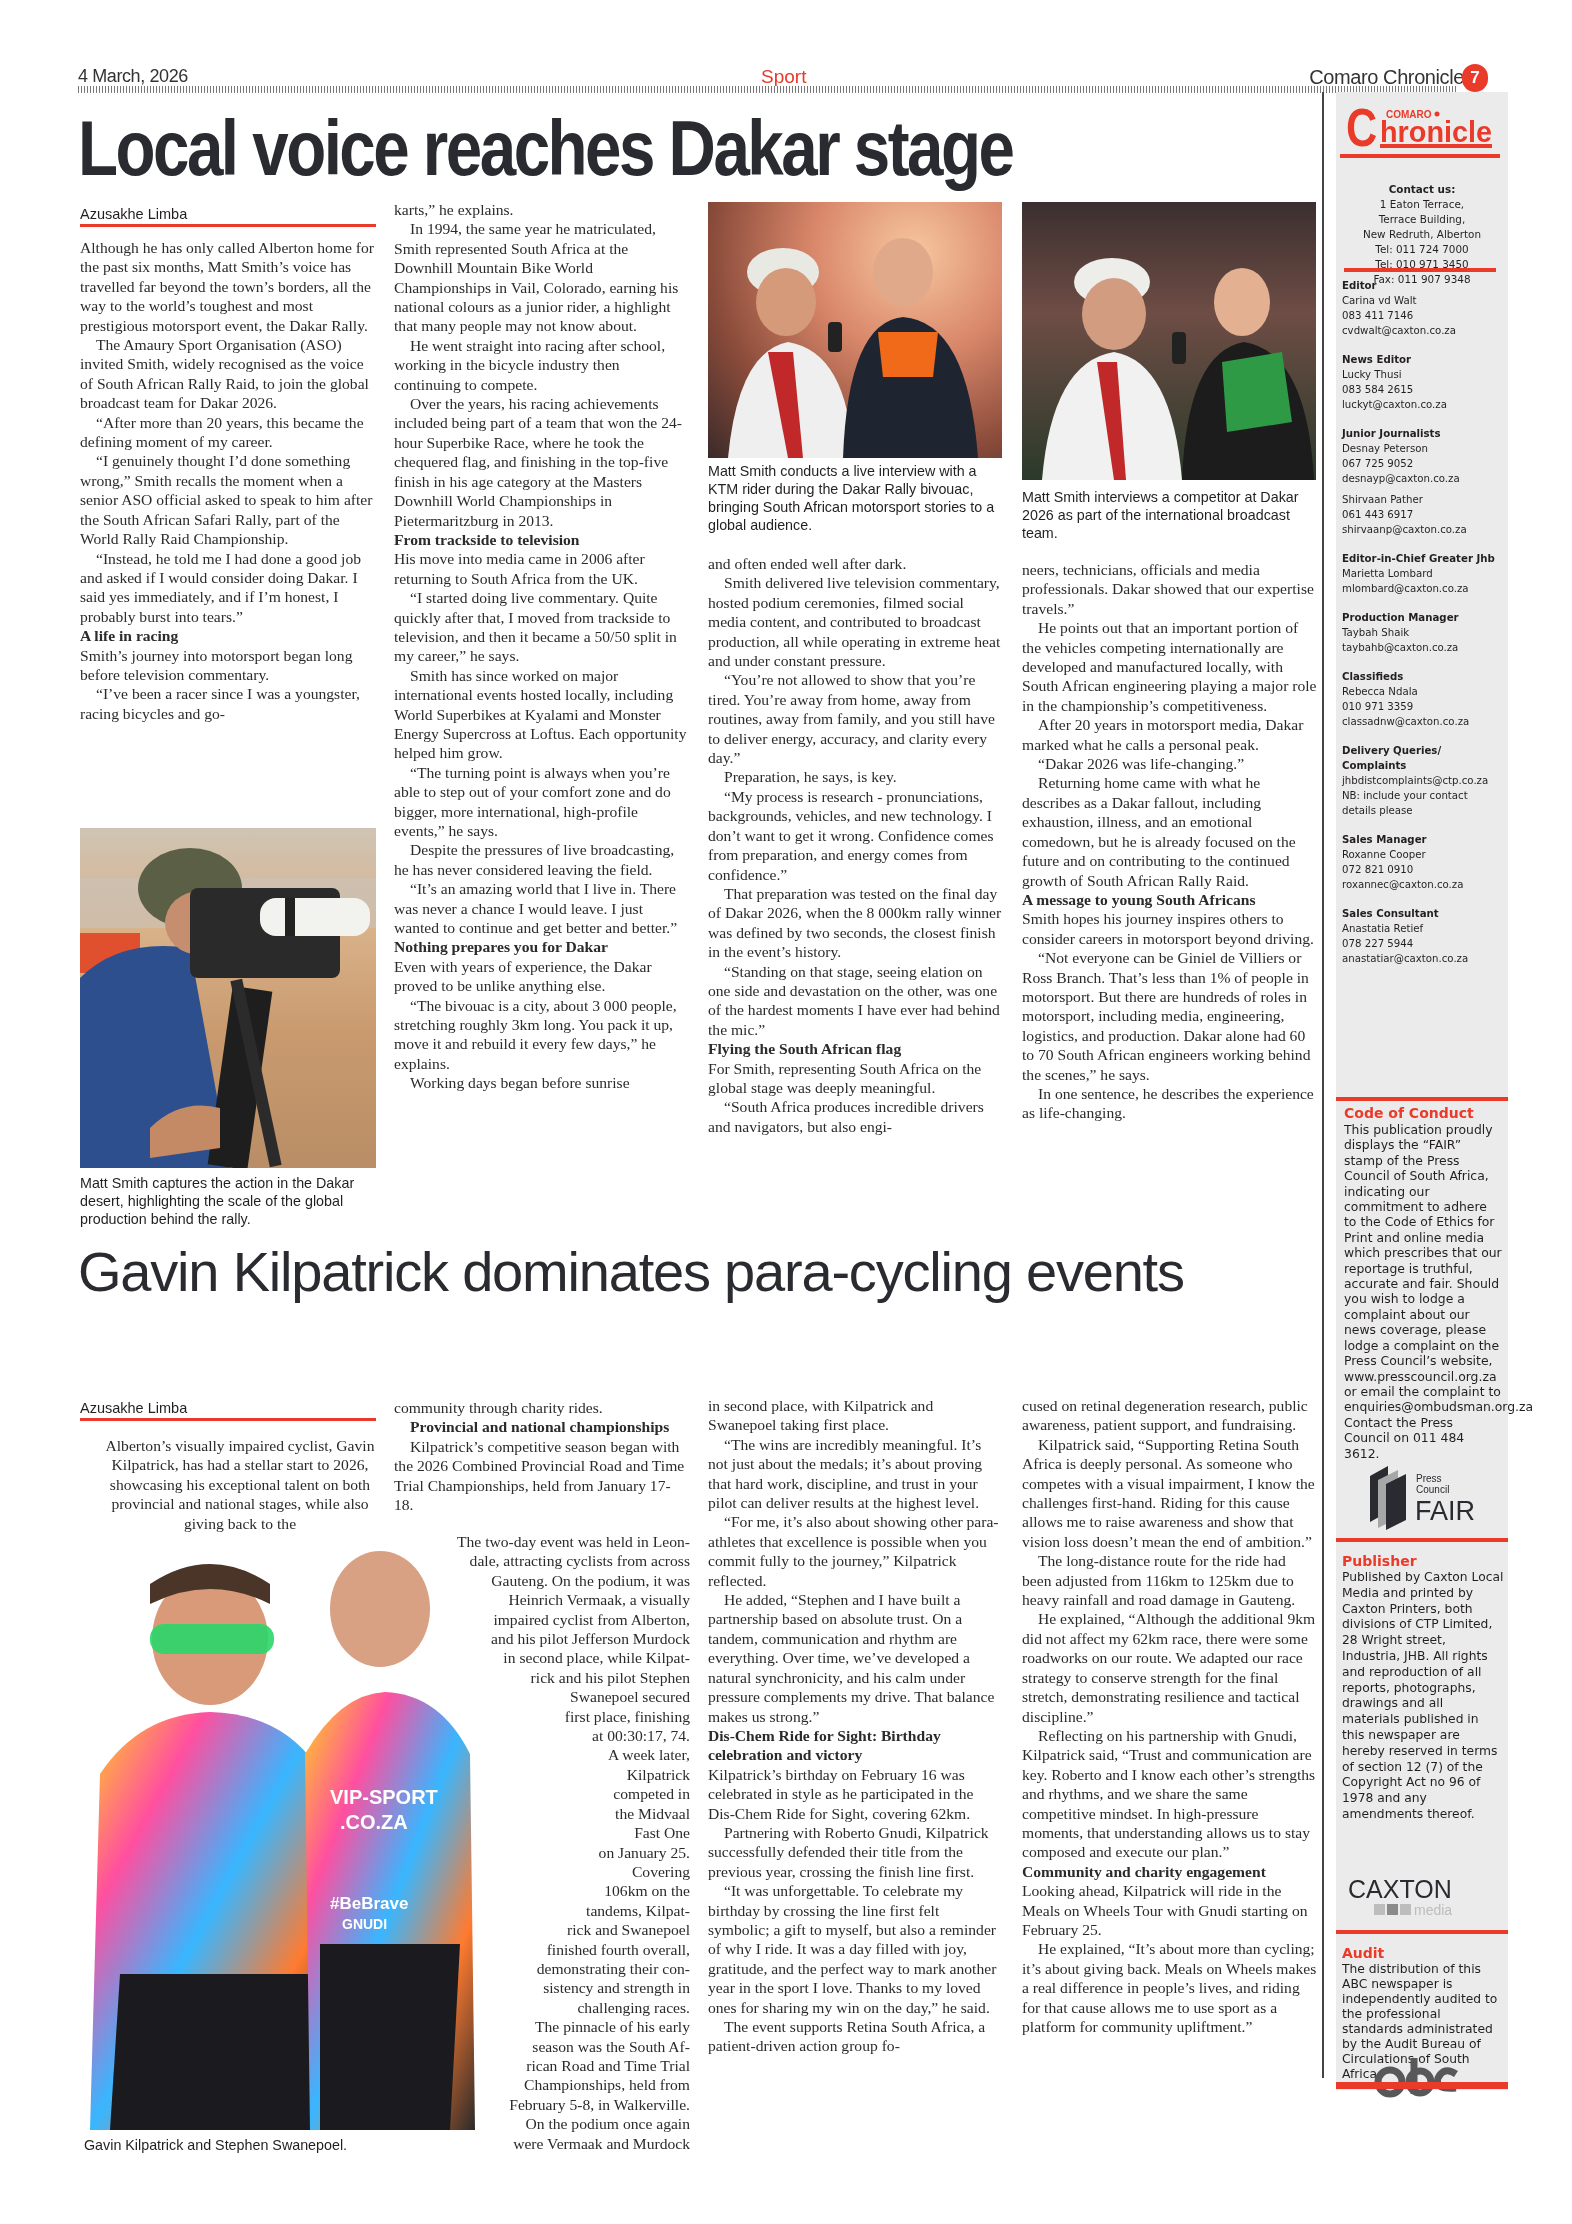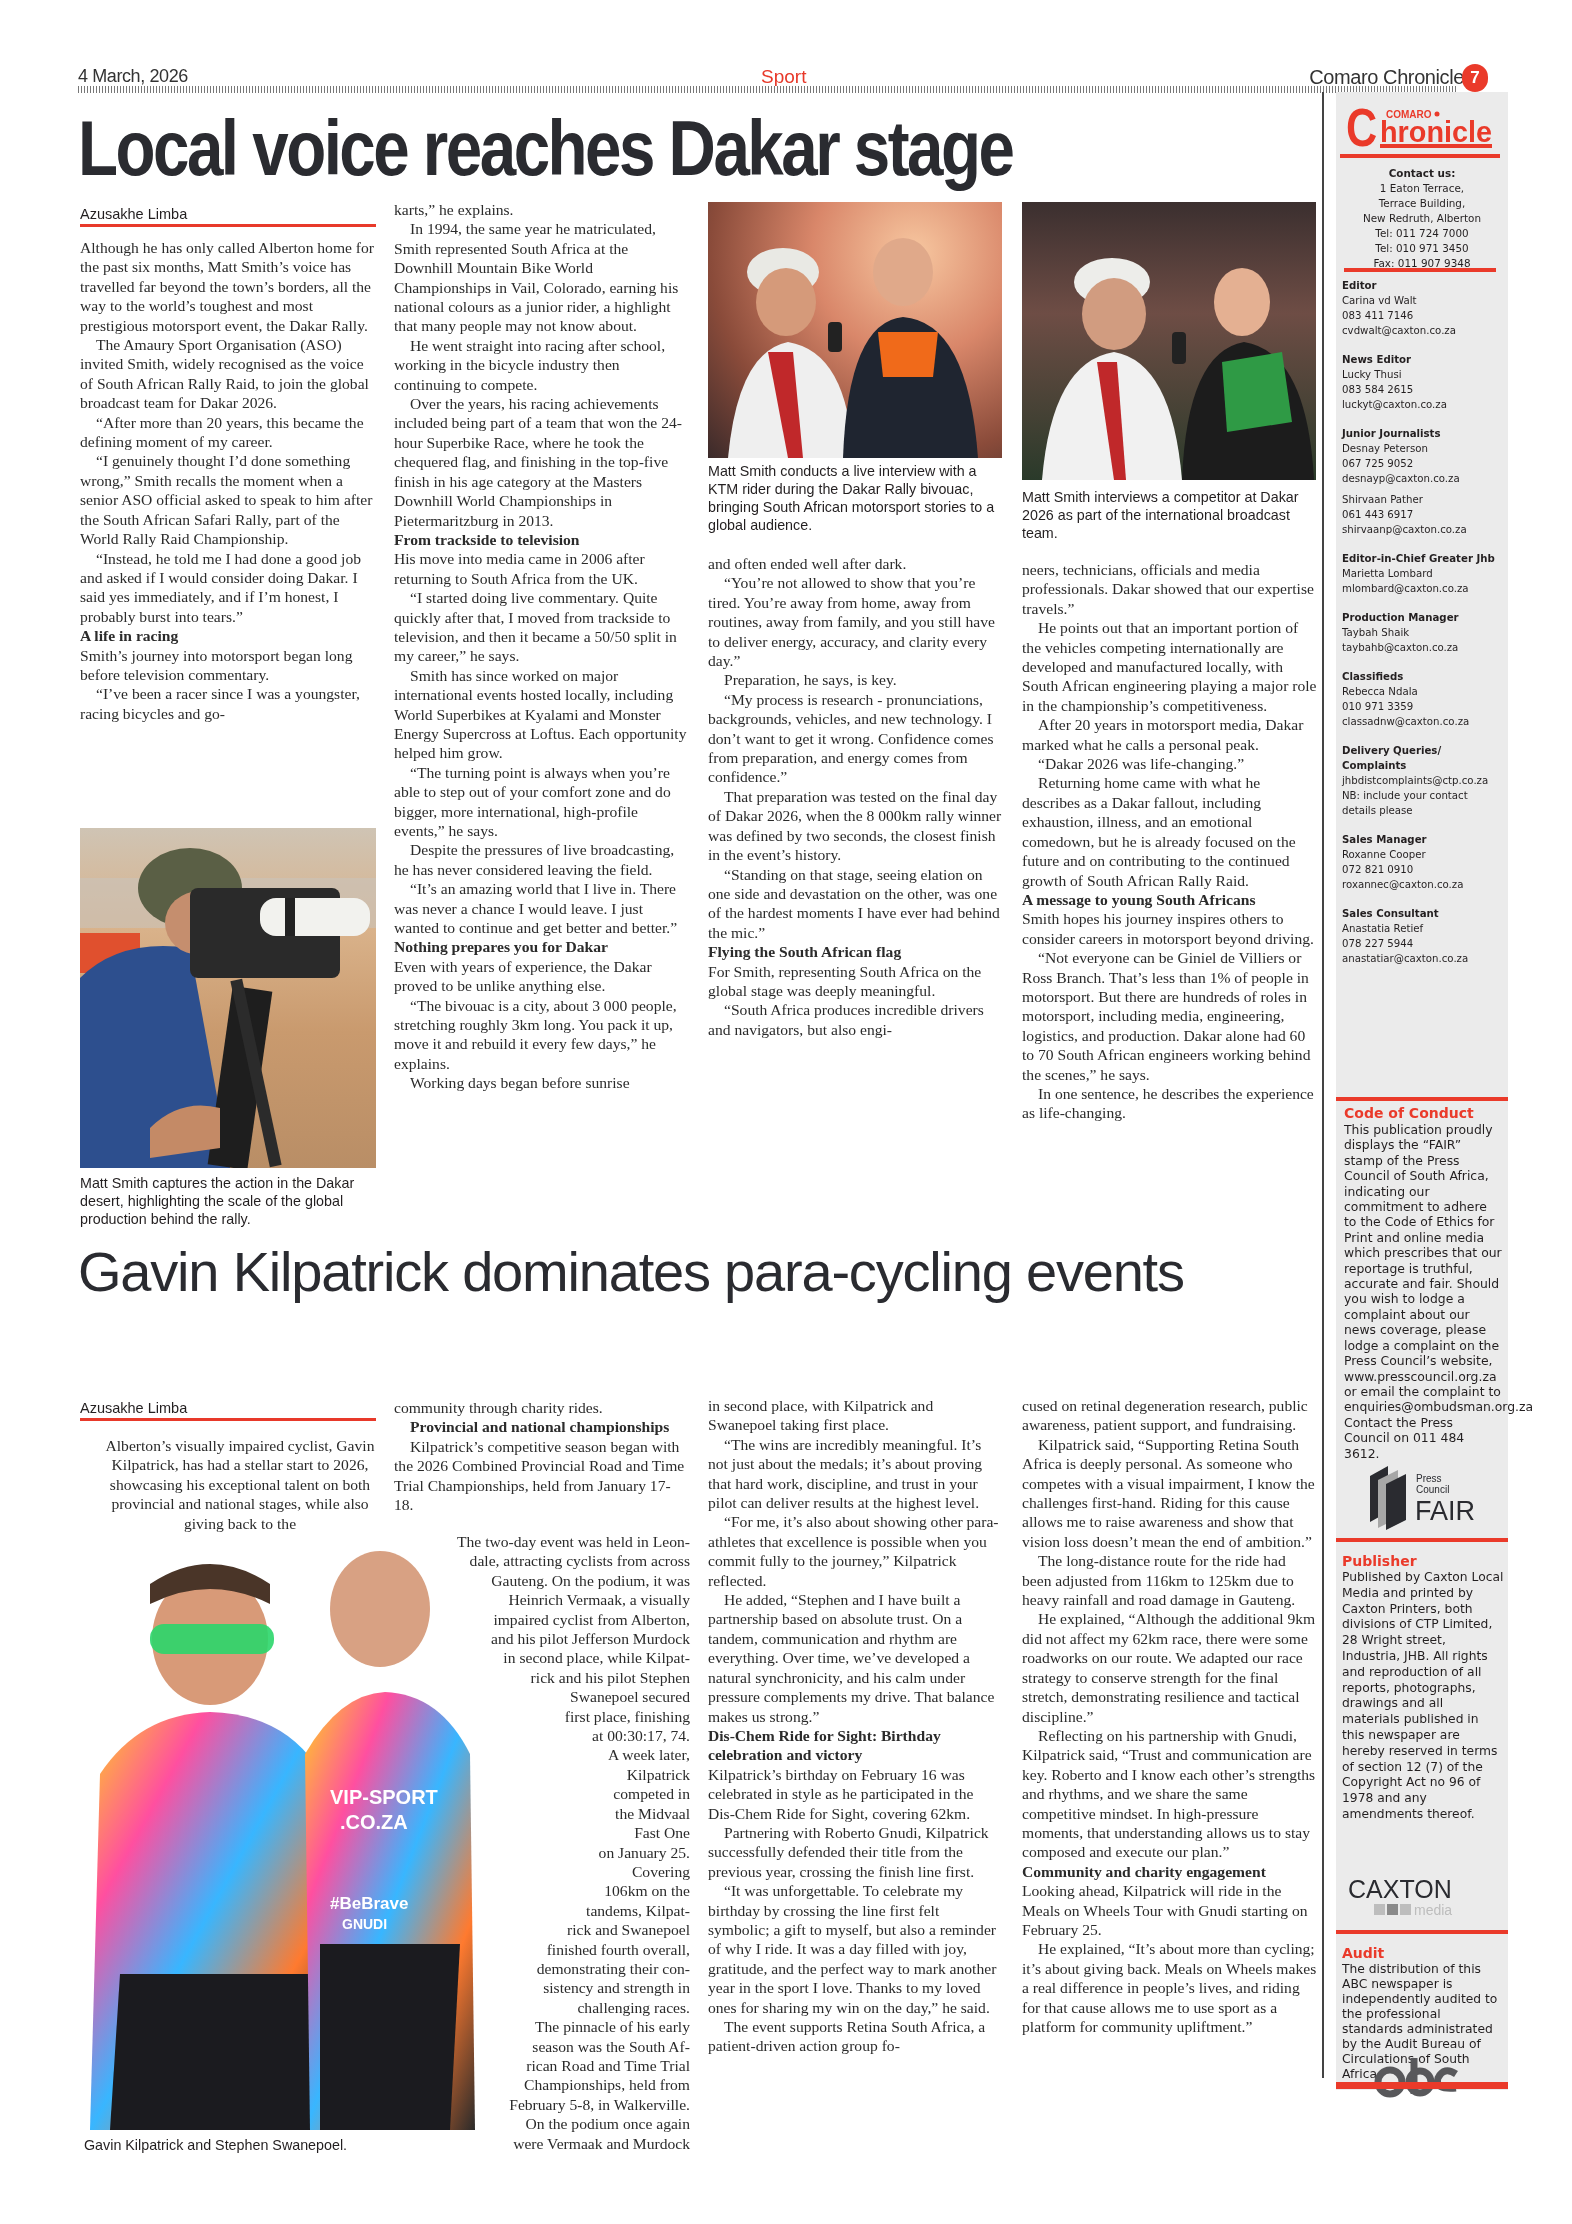--- a/index.html
+++ b/index.html
@@ -29,21 +29,21 @@
   .caption { position: absolute; font-family: "Liberation Sans", sans-serif; font-size: 14.3px; line-height: 18px; color: #231f20; }
 
   
   .headline2 { position: absolute; left: 78px; top: 1236px; width: 1260px; font-family: "Liberation Sans", sans-serif; font-weight: normal; font-size: 56px; line-height: 72px; letter-spacing: -1.2px; color: #2a2b30; }
 
   
   .sidebar { position: absolute; left: 1336px; top: 92px; width: 172px; height: 1998px; background: #ebebeb; font-family: "DejaVu Sans", sans-serif; color: #231f20; }
   .sb-logo { position: absolute; left: 10px; top: 8px; width: 150px; height: 52px; }
   .sb-red { position: absolute; left: 4px; width: 160px; height: 4px; background: #ea3a2a; }
   .sb-contact { position: absolute; left: 0; top: 74px; width: 172px; text-align: center; font-size: 10.4px; line-height: 15px; }
-  .sb-contact .ttl { font-weight: bold; }
+  .sb-contact .ttl { font-weight: bold; margin-top: 16px; }
   .sb-block { position: absolute; left: 6px; width: 160px; font-size: 10.2px; line-height: 15px; }
   .sb-block .role { font-weight: bold; }
   .sb-block .gap { height: 6px; }
   .sb-sec-title { color: #ea3a2a; font-weight: bold; font-size: 14px; line-height: 18px; }
   .sb-body { font-size: 12.6px; line-height: 15.2px; }
 
   .fair-logo { position: absolute; left: 30px; top: 1360px; width: 120px; height: 76px; }
   .caxton-logo { position: absolute; left: 8px; top: 1872px; width: 150px; height: 44px; }
   .abc-logo { position: absolute; left: 38px; top: 2000px; width: 90px; height: 44px; }
   .sb-vline { position: absolute; left: 1322px; top: 92px; width: 1.5px; height: 1986px; background: #444; }
@@ -118,20 +118,21 @@
     <ellipse cx="195" cy="70" rx="30" ry="34" fill="#e0a98a"></ellipse>
     <path d="M135 256 Q140 120 195 115 Q260 120 270 256 Z" fill="#1f2530"></path>
     <path d="M170 130 L230 130 L225 175 L175 175 Z" fill="#f06a1a"></path>
     <rect x="120" y="120" width="14" height="30" rx="4" fill="#222"></rect>
   </svg>
 </div>
 <div class="caption" style="left:708px; top:462px; width:300px;">Matt Smith conducts a live interview with a KTM rider during the Dakar Rally bivouac, bringing South African motorsport stories to a global audience.</div>
 
 <div class="col" style="left:708px; top:554px; width:296px;">
   <p class="noind">and often ended well after dark.</p>
+  <p>Smith delivered live television commentary, hosted podium ceremonies, filmed social media content, and contributed to broadcast production, all while operating in extreme heat and under constant pressure.</p>
   <p>“You’re not allowed to show that you’re tired. You’re away from home, away from routines, away from family, and you still have to deliver energy, accuracy, and clarity every day.”</p>
   <p>Preparation, he says, is key.</p>
   <p>“My process is research - pronunciations, backgrounds, vehicles, and new technology. I don’t want to get it wrong. Confidence comes from preparation, and energy comes from confidence.”</p>
   <p>That preparation was tested on the final day of Dakar 2026, when the 8 000km rally winner was defined by two seconds, the closest finish in the event’s history.</p>
   <p>“Standing on that stage, seeing elation on one side and devastation on the other, was one of the hardest moments I have ever had behind the mic.”</p>
   <h4>Flying the South African flag</h4>
   <p class="noind">For Smith, representing South Africa on the global stage was deeply meaningful.</p>
   <p>“South Africa produces incredible drivers and navigators, but also engi-</p>
 </div>
 

